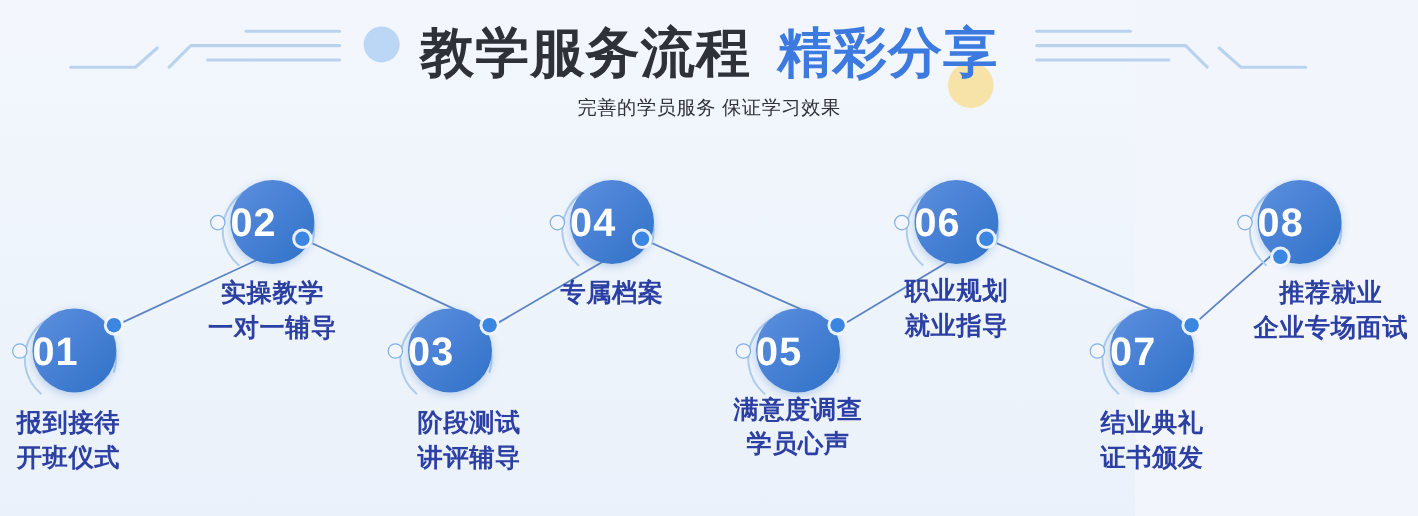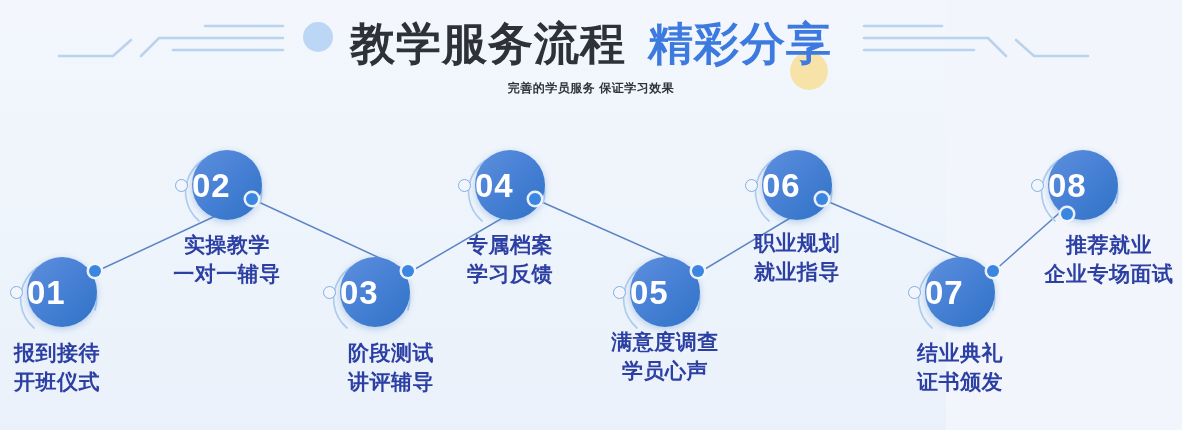--- a/index.html
+++ b/index.html
@@ -22,21 +22,21 @@
      position:absolute;left:303px;top:22px;width:30px;height:30px;border-radius:50%;
      background:#bcd6f5;z-index:0;}
   .title-ydot{
      position:absolute;left:790px;top:52px;width:38px;height:38px;border-radius:50%;
      background:#f7e3a8;z-index:0;}
   .title{position:relative;z-index:2;display:inline-block;
      font-size:45px;font-weight:bold;letter-spacing:1px;line-height:60px;}
   .t-dark{color:#2e3138;}
   .t-blue{color:#3c7ae0;margin-left:22px;}
   .subtitle{position:absolute;left:0;top:80px;width:1182px;text-align:center;
-     font-size:12px;font-weight:bold;color:#2f3238;letter-spacing:.5px;}
+     font-size:16px;font-weight:normal;color:#2f3238;letter-spacing:.5px;}
 
   .deco{position:absolute;top:0;}
   .deco svg{display:block;}
   .deco-left{left:55px;top:20px;}
   .deco-right{left:862px;top:20px;}
 
   
   .flow{position:absolute;left:0;top:0;width:1182px;height:430px;}
   .lines{position:absolute;left:0;top:0;width:1182px;height:430px;z-index:1;}
 
@@ -160,21 +160,20 @@
         <path d="M18 82 A38 38 0 1 1 79 64" stroke="#aecdee" stroke-width="1.7" fill="none" stroke-linecap="round"></path>
       </svg>
       <div class="hollow"></div>
       <div class="disc">
         <span>04</span>
       </div>
       <div class="cdot" style="left:54px;top:43px;"></div>
     </div>
     <div class="label" style="left:425px;top:230px;width:170px;">
       <div>专属档案</div>
-      <div>学习反馈</div>
     </div>
 
     <div class="node" style="left:630px;top:257px;">
       <svg class="ring" viewBox="0 0 92 92">
         <path d="M18 82 A38 38 0 1 1 79 64" stroke="#aecdee" stroke-width="1.7" fill="none" stroke-linecap="round"></path>
       </svg>
       <div class="hollow"></div>
       <div class="disc">
         <span>05</span>
       </div>

